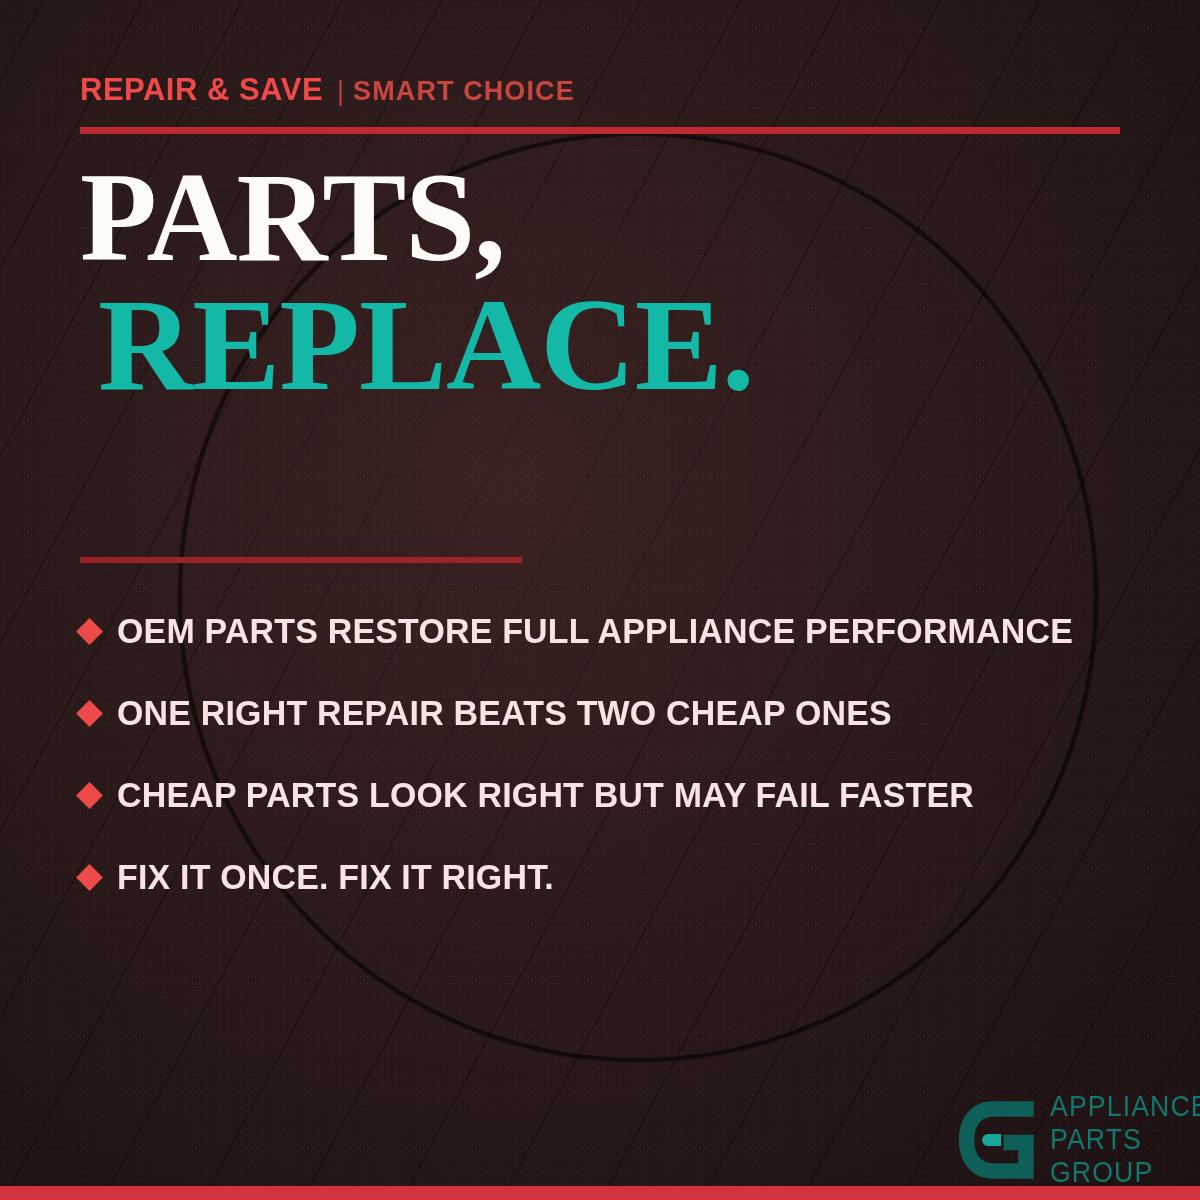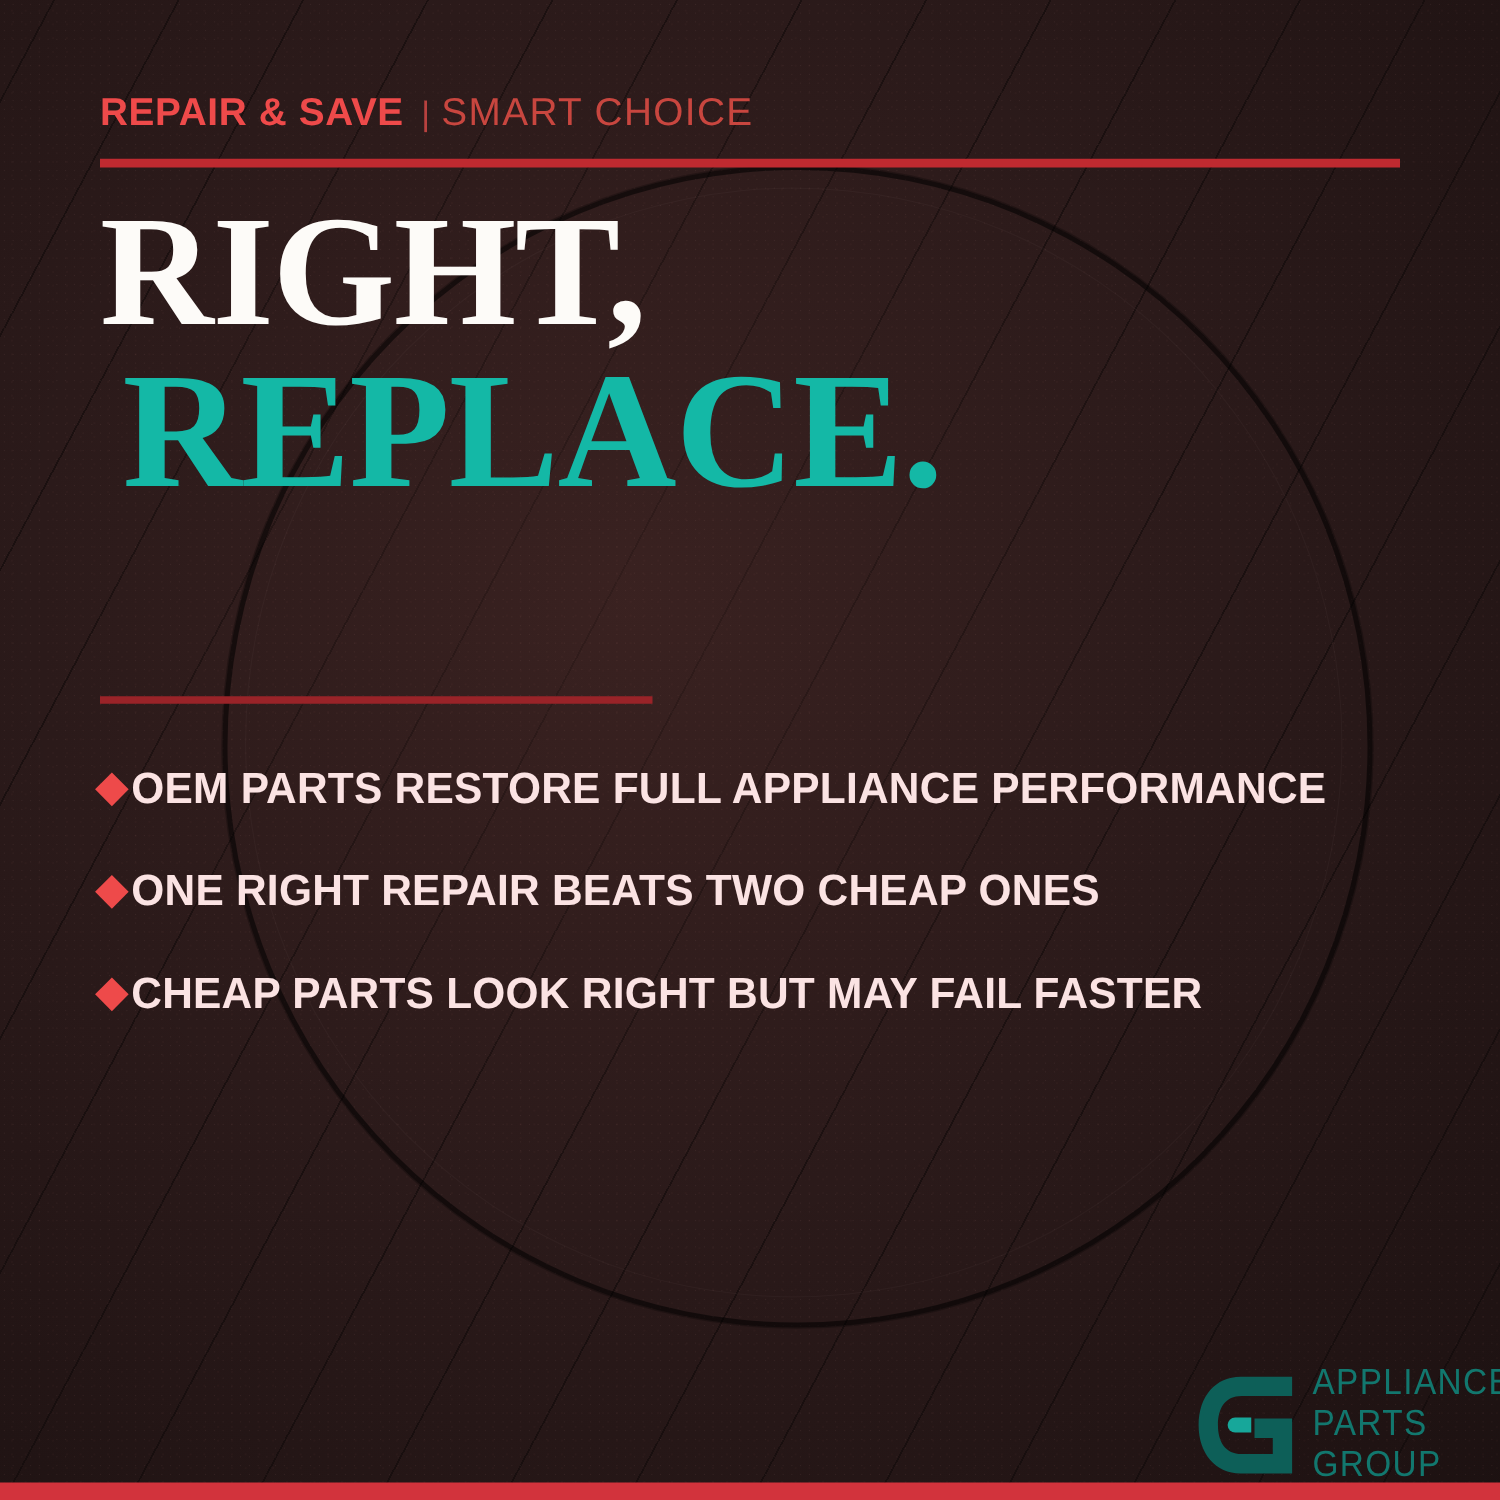--- a/index.html
+++ b/index.html
@@ -87,22 +87,22 @@
     line-height: 1;
   }
   .kicker-sep {
     font-size: 27px;
     font-weight: 400;
     color: #b8413f;
     line-height: 1;
     margin: 0 9px 0 14px;
   }
   .kicker-light {
-    font-size: 31px;
-    font-weight: 400;
+    font-size: 27px;
+    font-weight: 700;
     letter-spacing: 1.1px;
     color: #c8463f;
     line-height: 1;
   }
 
   .rule-top {
     position: absolute;
     left: 80px;
     top: 127px;
     width: 1040px;
@@ -147,21 +147,21 @@
   .bullets {
     position: absolute;
     left: 80px;
     top: 590px;
     width: 1070px;
   }
   .bullet-row {
     display: flex;
     align-items: center;
     height: 82px;
-    gap: 6px;
+    gap: 18px;
     text-align: center;
   }
   .diamond {
     flex: 0 0 auto;
     width: 19px;
     height: 19px;
     background: #ee4a4a;
     transform: rotate(45deg);
   }
   .bullet-text {
@@ -229,38 +229,42 @@
 
   <div class="kicker">
     <span class="kicker-strong">REPAIR &amp; SAVE</span>
     <span class="kicker-sep">|</span>
     <span class="kicker-light">SMART CHOICE</span>
   </div>
 
   <div class="rule-top"></div>
 
   <div class="headline">
-    <div class="hl-line hl-white">RIGHT,</div>
+    <div class="hl-line hl-white">PARTS,</div>
     <div class="hl-line hl-red">REPLACE.</div>
   </div>
 
   <div class="rule-mid"></div>
 
   <div class="bullets">
     <div class="bullet-row">
       <span class="diamond"></span>
       <span class="bullet-text">OEM PARTS RESTORE FULL APPLIANCE PERFORMANCE</span>
     </div>
     <div class="bullet-row">
       <span class="diamond"></span>
       <span class="bullet-text">ONE RIGHT REPAIR BEATS TWO CHEAP ONES</span>
     </div>
     <div class="bullet-row">
       <span class="diamond"></span>
       <span class="bullet-text">CHEAP PARTS LOOK RIGHT BUT MAY FAIL FASTER</span>
+    </div>
+    <div class="bullet-row">
+      <span class="diamond"></span>
+      <span class="bullet-text">FIX IT ONCE. FIX IT RIGHT.</span>
     </div>
   </div>
 
   <div class="logo">
     <svg class="logo-mark" viewBox="0 0 100 100">
       <path d="M95 5 H47 C24 5 8 23 8 50 C8 77 24 95 47 95 H95 V44 H60 V62 H77 V77 H48 C33 77 26 66 26 50 C26 34 33 23 48 23 H95 Z" fill="#0d5f58"></path>
       <path d="M42 43 H57 V57 H42 A7 7 0 0 1 42 43 Z" fill="#17a79a"></path>
     </svg>
     <div class="logo-words">
       <span class="logo-word">APPLIANCE</span>

